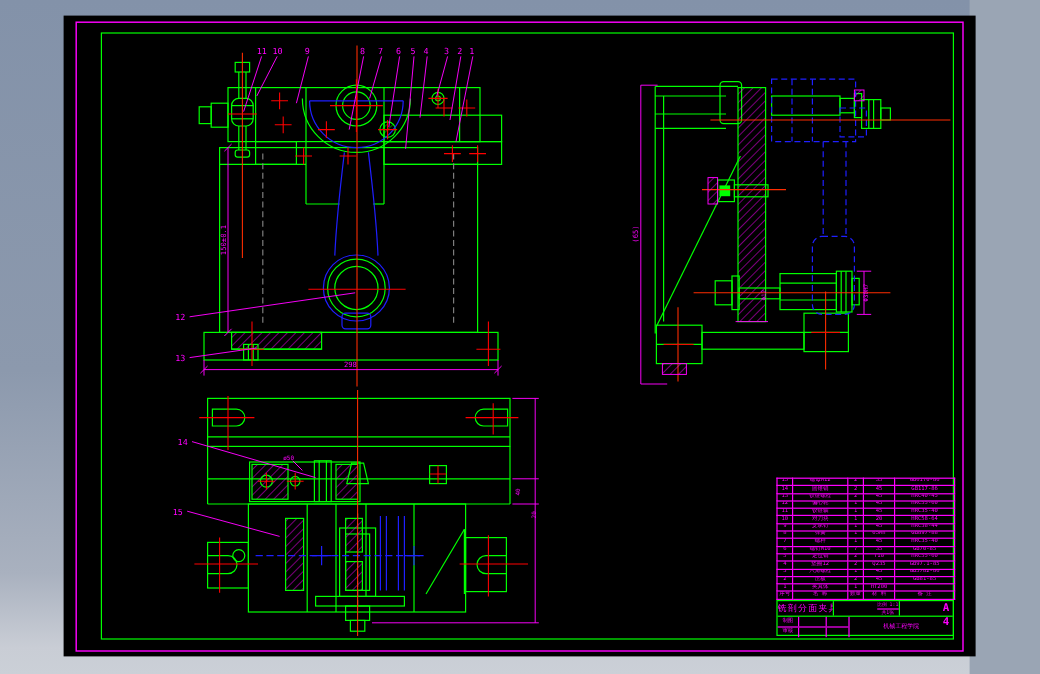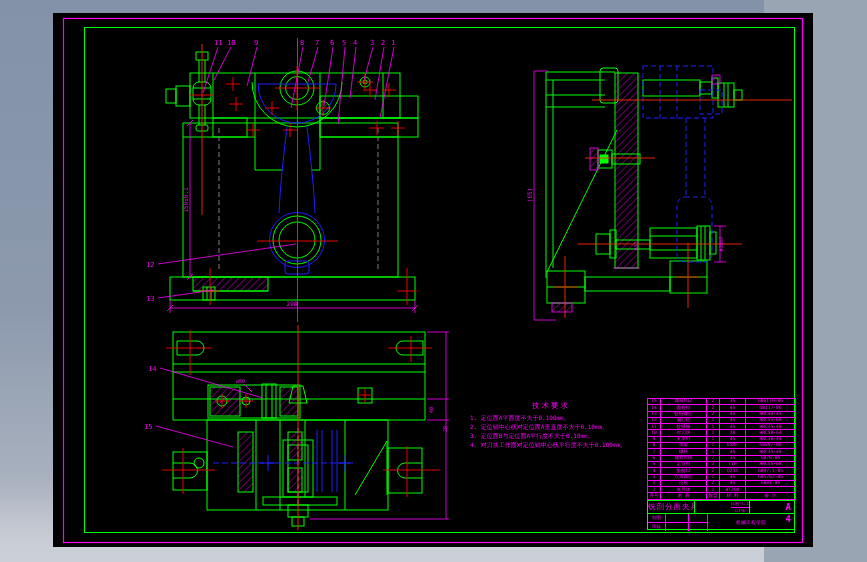--- a/index.html
+++ b/index.html
@@ -1,18 +1,18 @@
 <!DOCTYPE html>
 <html><head>
 <meta charset="utf-8">
 <style>
   html,body{margin:0;padding:0;background:#9aa5b4;overflow:hidden;}
   .stage{position:relative;width:764px;height:562px;
          background:linear-gradient(180deg,#8392a9 0%,#8c99ad 55%,#a9b1bf 85%,#c9cdd5 96%,#cbd0d7 100%);
-         font-family:"DejaVu Sans Mono","Liberation Mono",monospace;}
+         font-family:"DejaVu Sans Mono","Liberation Mono",monospace;padding-left:44px;}
   .canvas{position:absolute;left:53px;top:13px;width:760px;height:534px;background:#000;}
   svg{position:absolute;left:0;top:0;}
   svg text{font-family:"DejaVu Sans Mono","Liberation Mono",monospace;fill:#ff00ff;}
   .callout{font-size:7px;}
   .dimtxt{font-size:6px;}
   .dimtxt-sm{font-size:5px;}
 
   .techreq{position:absolute;left:470px;top:400px;width:215px;color:#ff00ff;font-size:6px;line-height:1.5;}
   .techreq .tr-title{margin-left:62px;font-size:7.5px;letter-spacing:2px;margin-bottom:2px;}
   .techreq .tr-line{white-space:nowrap;}
@@ -335,27 +335,20 @@
       <text class="dimtxt" transform="rotate(-90 188 200)" x="188" y="200" text-anchor="middle">150±0.1</text>
       <text class="dimtxt" transform="rotate(-90 532 195)" x="532" y="195" text-anchor="middle">(65)</text>
       <text class="dimtxt-sm" transform="rotate(-90 723 244)" x="723" y="244" text-anchor="middle">Φ30H7</text>
       <text class="dimtxt-sm" transform="rotate(-90 638 246)" x="638" y="246" text-anchor="middle">Φ12</text>
       <text class="dimtxt-sm" x="236" y="383">ø50</text>
       <text class="dimtxt-sm" transform="rotate(-90 433 410)" x="433" y="410" text-anchor="middle">40</text>
       <text class="dimtxt-sm" transform="rotate(-90 447 429)" x="447" y="429" text-anchor="middle">20</text>
     </g>
   </svg>
 
-  <div class="techreq">
-    <div class="tr-title">技术要求</div>
-    <div class="tr-line">1. 定位面A平面度不大于0.100mm。</div>
-    <div class="tr-line">2. 定位销中心线对定位面A垂直度不大于0.10mm。</div>
-    <div class="tr-line">3. 定位面B与定位面A平行度不大于0.10mm。</div>
-    <div class="tr-line">4. 对刀块工作面对定位销中心线平行度不大于0.100mm。</div>
-  </div>
 
   <div class="bom">
     <table>
       <colgroup>
           <col style="width:13px">
           <col style="width:46px">
           <col style="width:13px">
           <col style="width:26px">
           <col style="width:50px">
         </colgroup>

